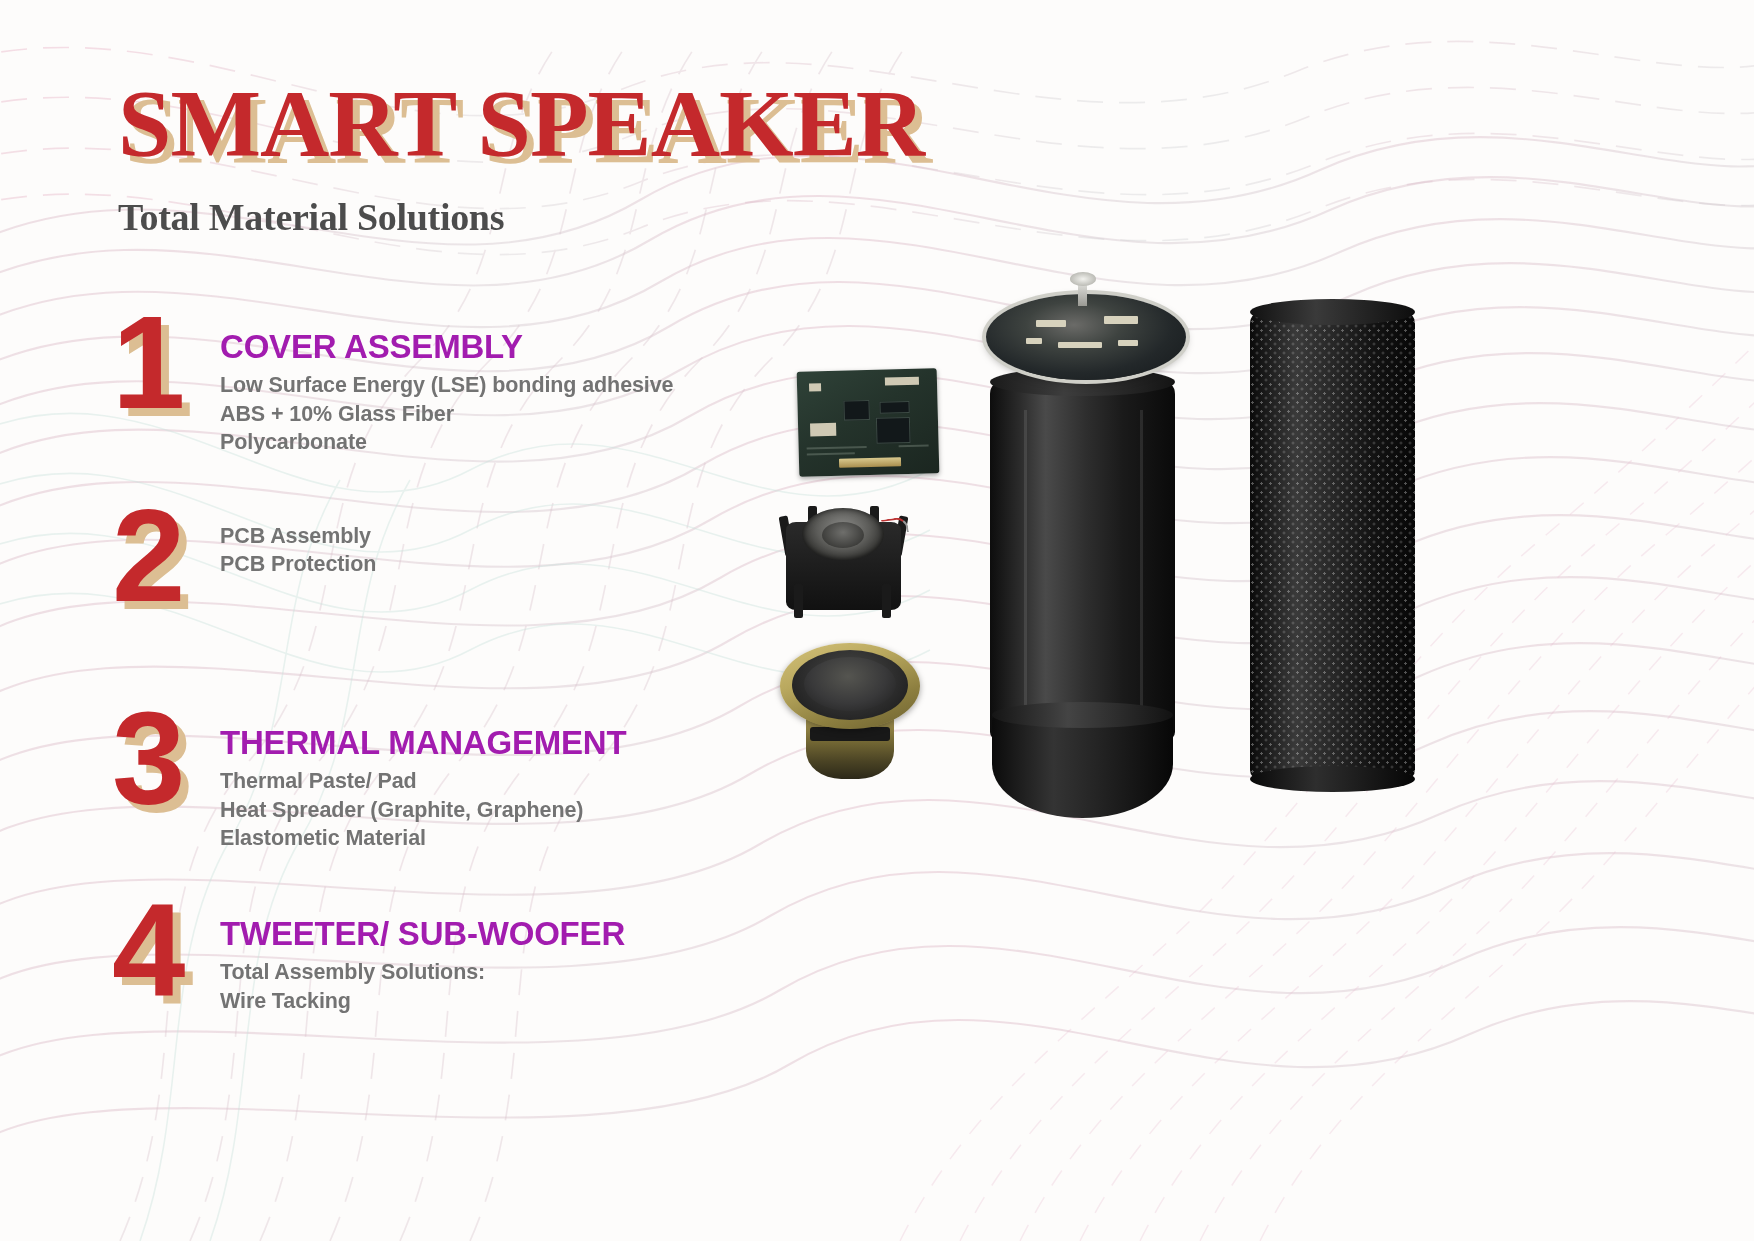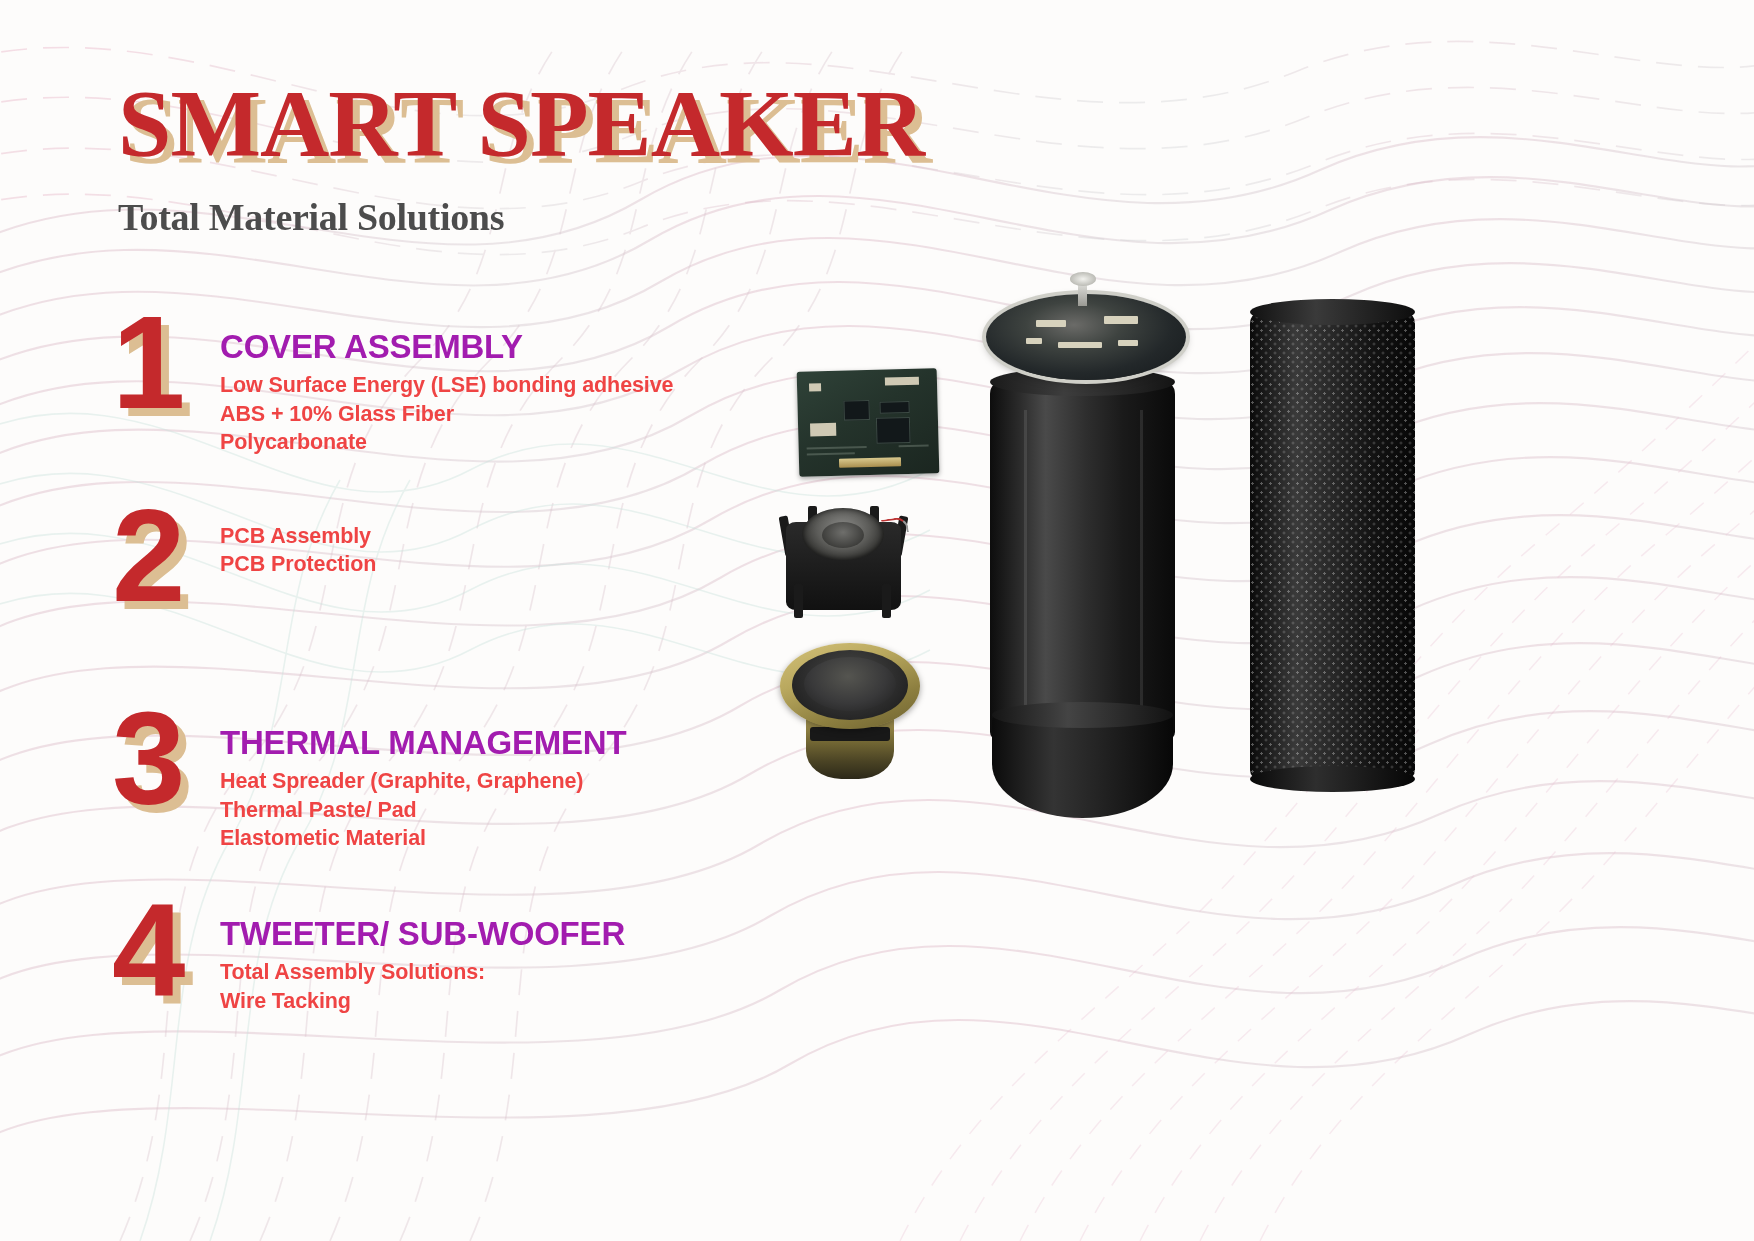--- a/index.html
+++ b/index.html
@@ -40,21 +40,21 @@
     font-size:132px; font-weight:bold; line-height:1;
     color:#C4292C; text-shadow:8px 8px 0 #DCBE93;
     width:95px; text-align:left;
   }
   .item-body { margin-left:108px; padding-top:14px; }
   .item-head {
     font-size:33px; font-weight:bold; color:#a21caf;
     letter-spacing:-0.2px; line-height:1.1; margin-bottom:6px;
   }
   .item-line {
-    font-size:21.5px; font-weight:bold; color:#ef4444;
+    font-size:21.5px; font-weight:bold; color:#737373;
     line-height:1.32; letter-spacing:-0.1px;
   }
 
   
   .item.i1 { margin-bottom:48px; }
   .item.i2 { margin-bottom:58px; }
   .item.i3 { margin-bottom:46px; }
 
   
   .photo { position:absolute; left:760px; top:270px; width:700px; height:600px; }
@@ -288,22 +288,22 @@
       <div class="item-body">
         <div class="item-line">PCB Assembly</div>
         <div class="item-line">PCB Protection</div>
       </div>
     </div>
 
     <div class="item i3">
       <div class="item-num">3</div>
       <div class="item-body">
         <div class="item-head">THERMAL MANAGEMENT</div>
+        <div class="item-line">Thermal Paste/ Pad</div>
         <div class="item-line">Heat Spreader (Graphite, Graphene)</div>
-        <div class="item-line">Thermal Paste/ Pad</div>
         <div class="item-line">Elastometic Material</div>
       </div>
     </div>
 
     <div class="item i4">
       <div class="item-num">4</div>
       <div class="item-body">
         <div class="item-head">TWEETER/ SUB-WOOFER</div>
         <div class="item-line">Total Assembly Solutions:</div>
         <div class="item-line">Wire Tacking</div>

